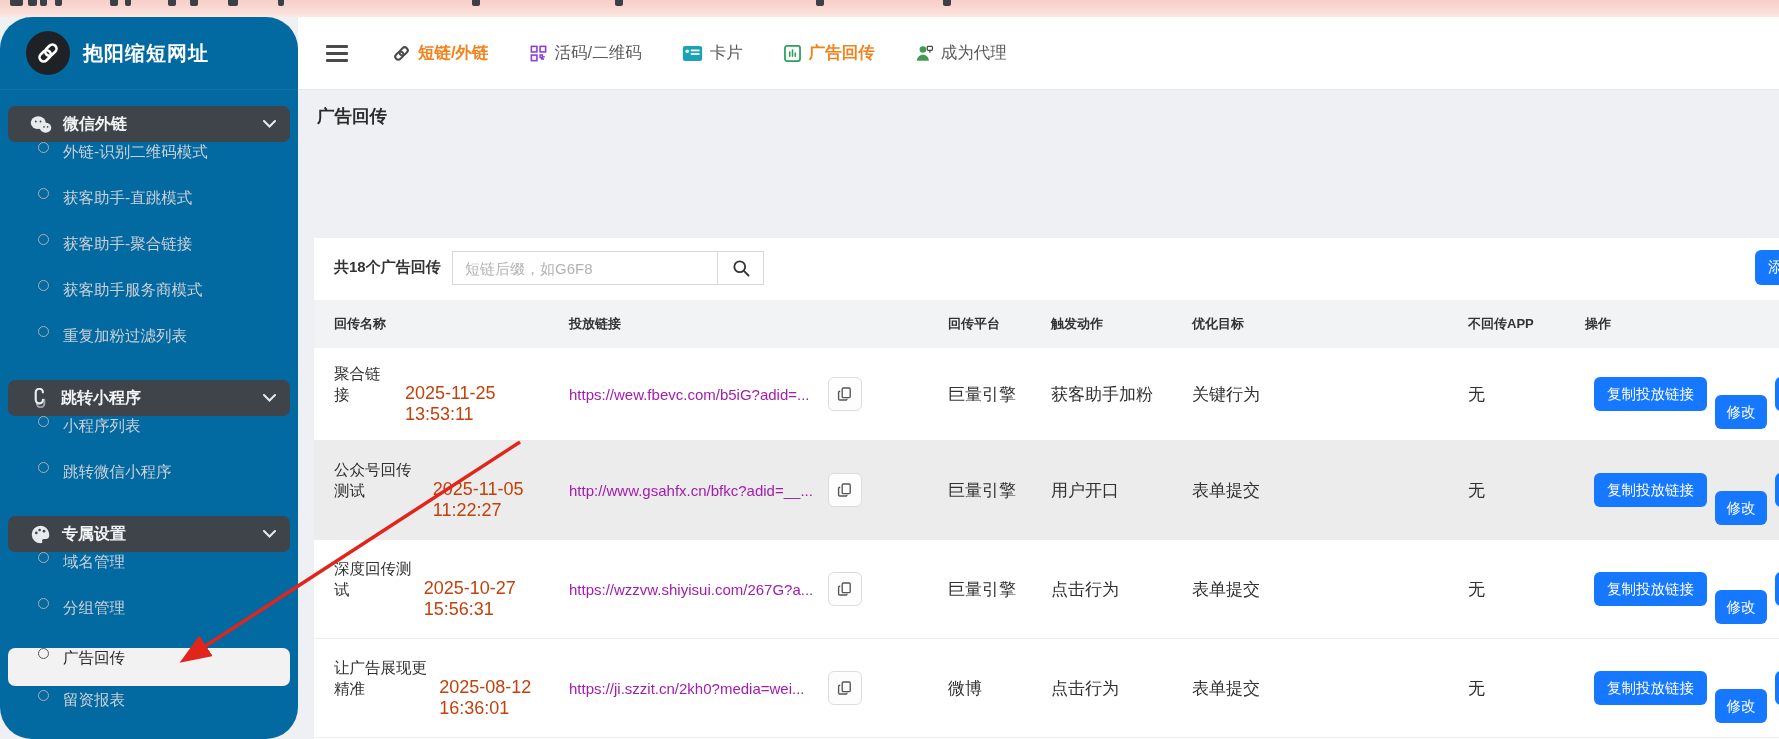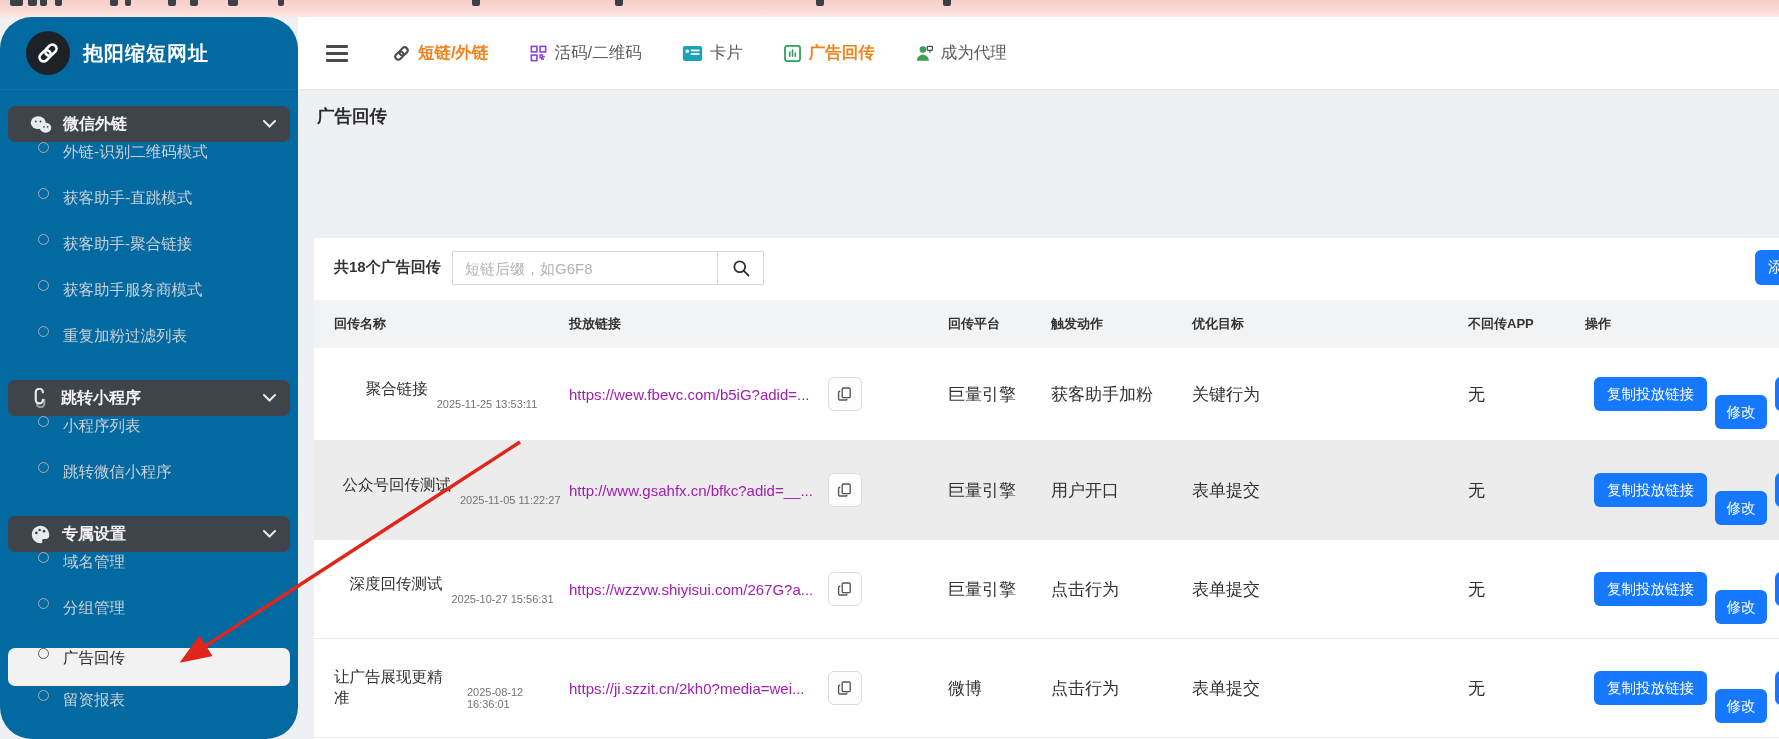--- a/index.html
+++ b/index.html
@@ -58,21 +58,21 @@
 
   .table { position:absolute; top:62px; left:0; right:0; }
   .trow { display:grid; grid-template-columns:235px 379px 103px 141px 276px 117px 1fr; padding-left:20px; align-items:center; }
   .thead { height:48px; background:#f2f3f5; }
   .thead .th { font-size:13px; font-weight:bold; color:#333; }
   .trow.body { height:99px; border-bottom:1px solid #ececec; background:#fff; }
   .trow.body.first { height:93px; }
   .trow.body.alt { background:#ececec; }
   .name-cell { display:flex; justify-content:center; gap:9px; }
   .row-name { font-size:15.5px; color:#303133; }
-  .row-date { font-size:11px; color:#737373;margin-top:19px; }
+  .row-date { font-size:18px; color:#c2410c;margin-top:19px; }
   .link-cell { display:flex; align-items:center; }
   .row-url { width:250px; font-size:15px; color:#a21caf; cursor:pointer; white-space:nowrap; overflow:hidden; }
   .copy-btn { width:34px; height:34px; border:1px solid #dcdcdc; border-radius:6px; background:#fdfdfd;
     display:flex; align-items:center; justify-content:center; cursor:pointer; flex:0 0 34px; margin-left:9px; }
   .cell-text { font-size:17px; color:#303133; }
   .ops-cell { display:flex; align-items:center; gap:8px; padding-left:9px; }
   .op-btn { height:34px; background:#1677ff; color:#fff; border:none; border-radius:6px; font-size:14.5px;
     cursor:pointer; white-space:nowrap; flex:0 0 auto; }
   .op-copy { width:113px; }
   .op-edit { width:52px;margin-top:36px; }

